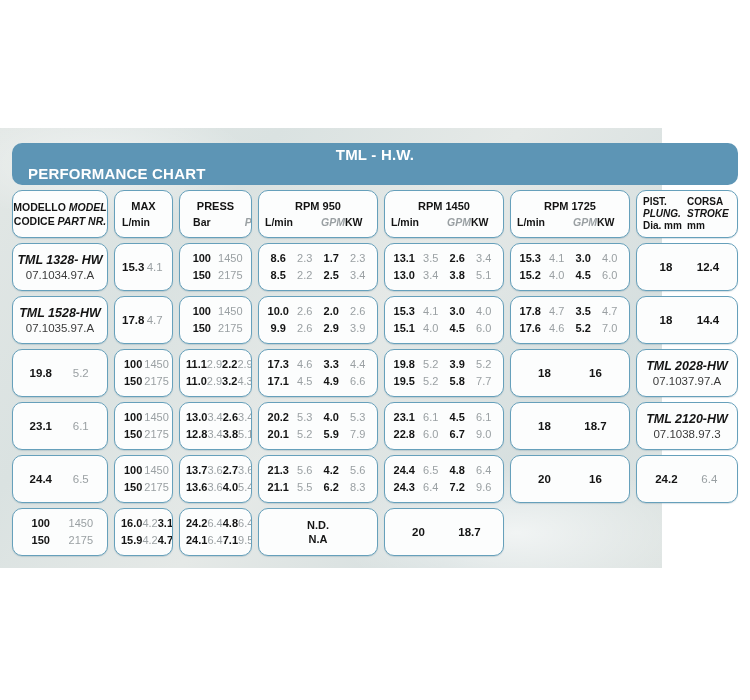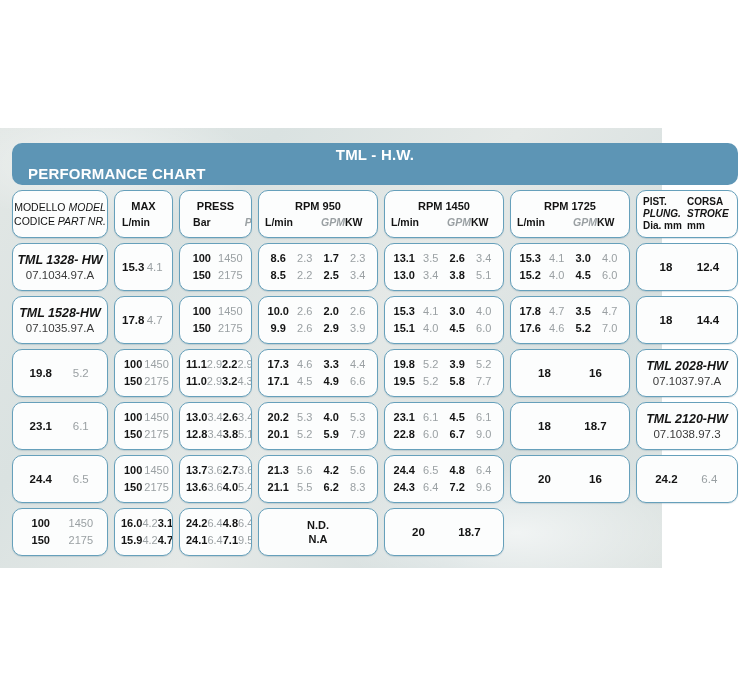--- a/index.html
+++ b/index.html
@@ -44,21 +44,21 @@
     overflow:hidden;
     box-shadow:0 1px 1px rgba(90,130,150,0.25);
   }
   .v { color:#141414; font-weight:bold; }
   .g { color:#9aa0a3; }
   .gi { color:#9aa0a3; font-style:italic; font-weight:bold;padding-left:28px; }
   .bi { font-style:italic; }
 
   
   .hc-title { font-size:11px; font-weight:bold; color:#141414; line-height:13px; }
-  .model-head { font-size:10.5px; font-weight:normal; color:#141414; line-height:14px; text-align:left; }
+  .model-head { font-size:10.5px; font-weight:bold; color:#141414; line-height:14px; text-align:left; }
   .units2 { display:grid; grid-template-columns:52% 48%; width:100%; padding:0 7px; margin-top:3px; }
   .units4 { display:grid; grid-template-columns:1fr 1fr 1fr 1fr; width:100%; padding:0 6px; margin-top:3px; }
   .units2 span, .units4 span { text-align:center; font-size:10.5px; line-height:12px; }
   .piston-head { display:grid; grid-template-columns:1fr 1fr; width:100%; padding:0 6px; }
   .piston-head .col { text-align:left; font-size:10px; font-weight:bold; color:#141414; line-height:12px; }
 
   
   .model-name { font-size:12.5px; font-weight:bold; color:#141414; line-height:15px; white-space:nowrap;font-style:italic; }
   .model-code { font-size:11.5px; color:#3a3a3a; line-height:14px; }
   .row2 { display:grid; grid-template-columns:52% 48%; width:100%; padding:0 7px; }

